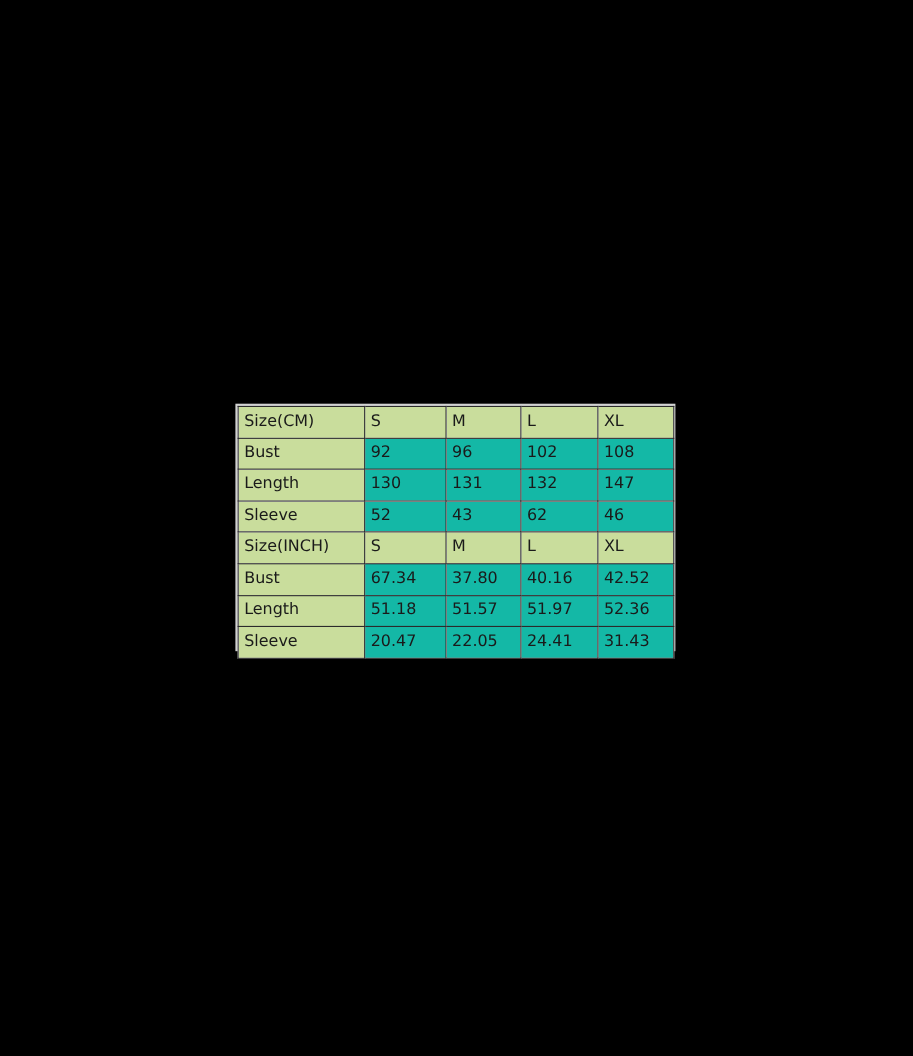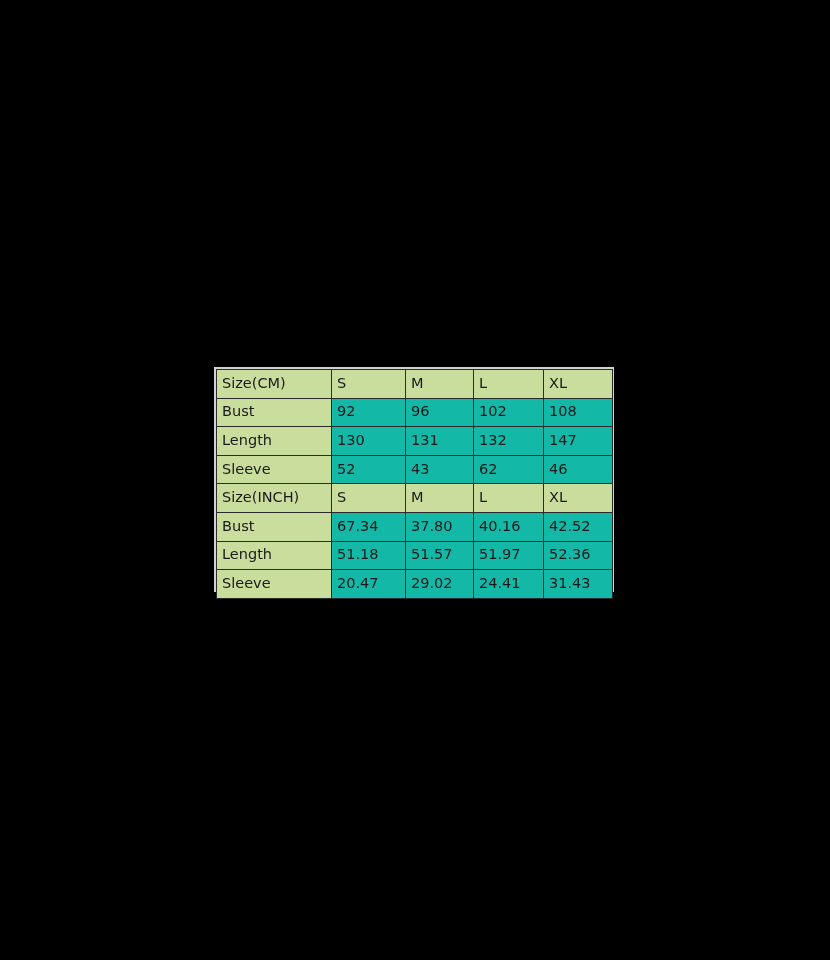--- a/index.html
+++ b/index.html
@@ -144,21 +144,21 @@
           <td class="label-cell">Length</td>
           <td>51.18</td>
           <td>51.57</td>
           <td>51.97</td>
           <td>52.36</td>
         </tr>
 
         <tr>
           <td class="label-cell">Sleeve</td>
           <td>20.47</td>
-          <td>29.02</td>
+          <td>22.05</td>
           <td>24.41</td>
           <td>31.43</td>
         </tr>
 
       </tbody>
     </table>
 
   </div>
 </div>
 

